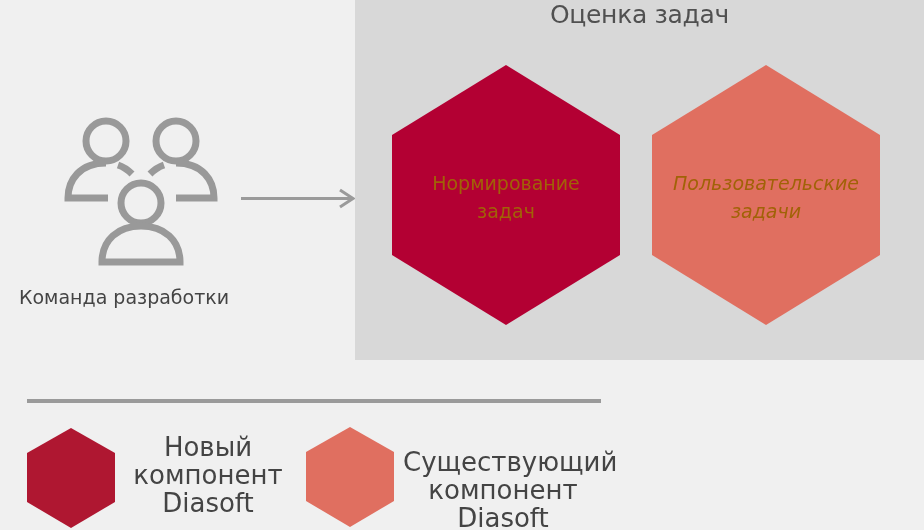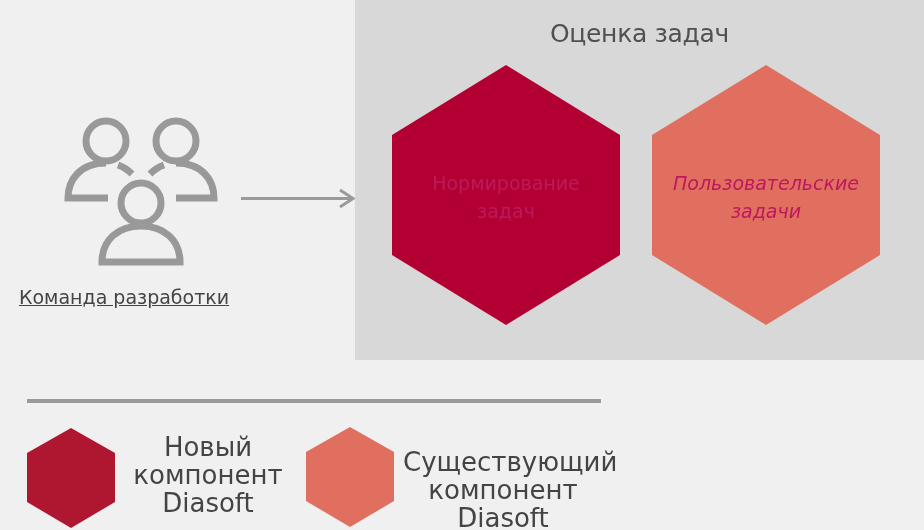--- a/index.html
+++ b/index.html
@@ -7,35 +7,34 @@
     width:924px; height:530px; position:relative; overflow:hidden;
     background:#f0f0f0;
     font-family:"DejaVu Sans", "Liberation Sans", sans-serif;
   }
   .abs { position:absolute; }
   .eval-box {
     position:absolute; left:355px; top:0; width:569px; height:360px;
     background:#d8d8d8;
   }
   .eval-title {
-    position:absolute; left:355px; top:19px; width:569px; text-align:center;
+    position:absolute; left:355px; top:0; width:569px; text-align:center;
     font-size:25px; color:#505050; letter-spacing:-0.3px;
     font-family:"DejaVu Sans", sans-serif;
   }
   .hex-svg { position:absolute; }
   .hex-label {
-    position:absolute; text-align:center; color:#be185d;
+    position:absolute; text-align:center; color:#a16207;
     font-size:19px; line-height:28px; white-space:pre-line;
     font-family:"DejaVu Sans", sans-serif;
   }
   .team-label {
     position:absolute; left:19px; top:286px;
     font-size:19px; color:#444444;
     font-family:"DejaVu Sans", sans-serif;
-    text-decoration:underline;
   }
   .divider {
     position:absolute; left:27px; top:399px; width:574px; height:4px;
     background:#9a9a9a;
   }
   .legend-label {
     position:absolute; text-align:center; color:#444444;
     font-size:26px; line-height:28px; white-space:pre-line;
     font-family:"DejaVu Sans", sans-serif;
   }

